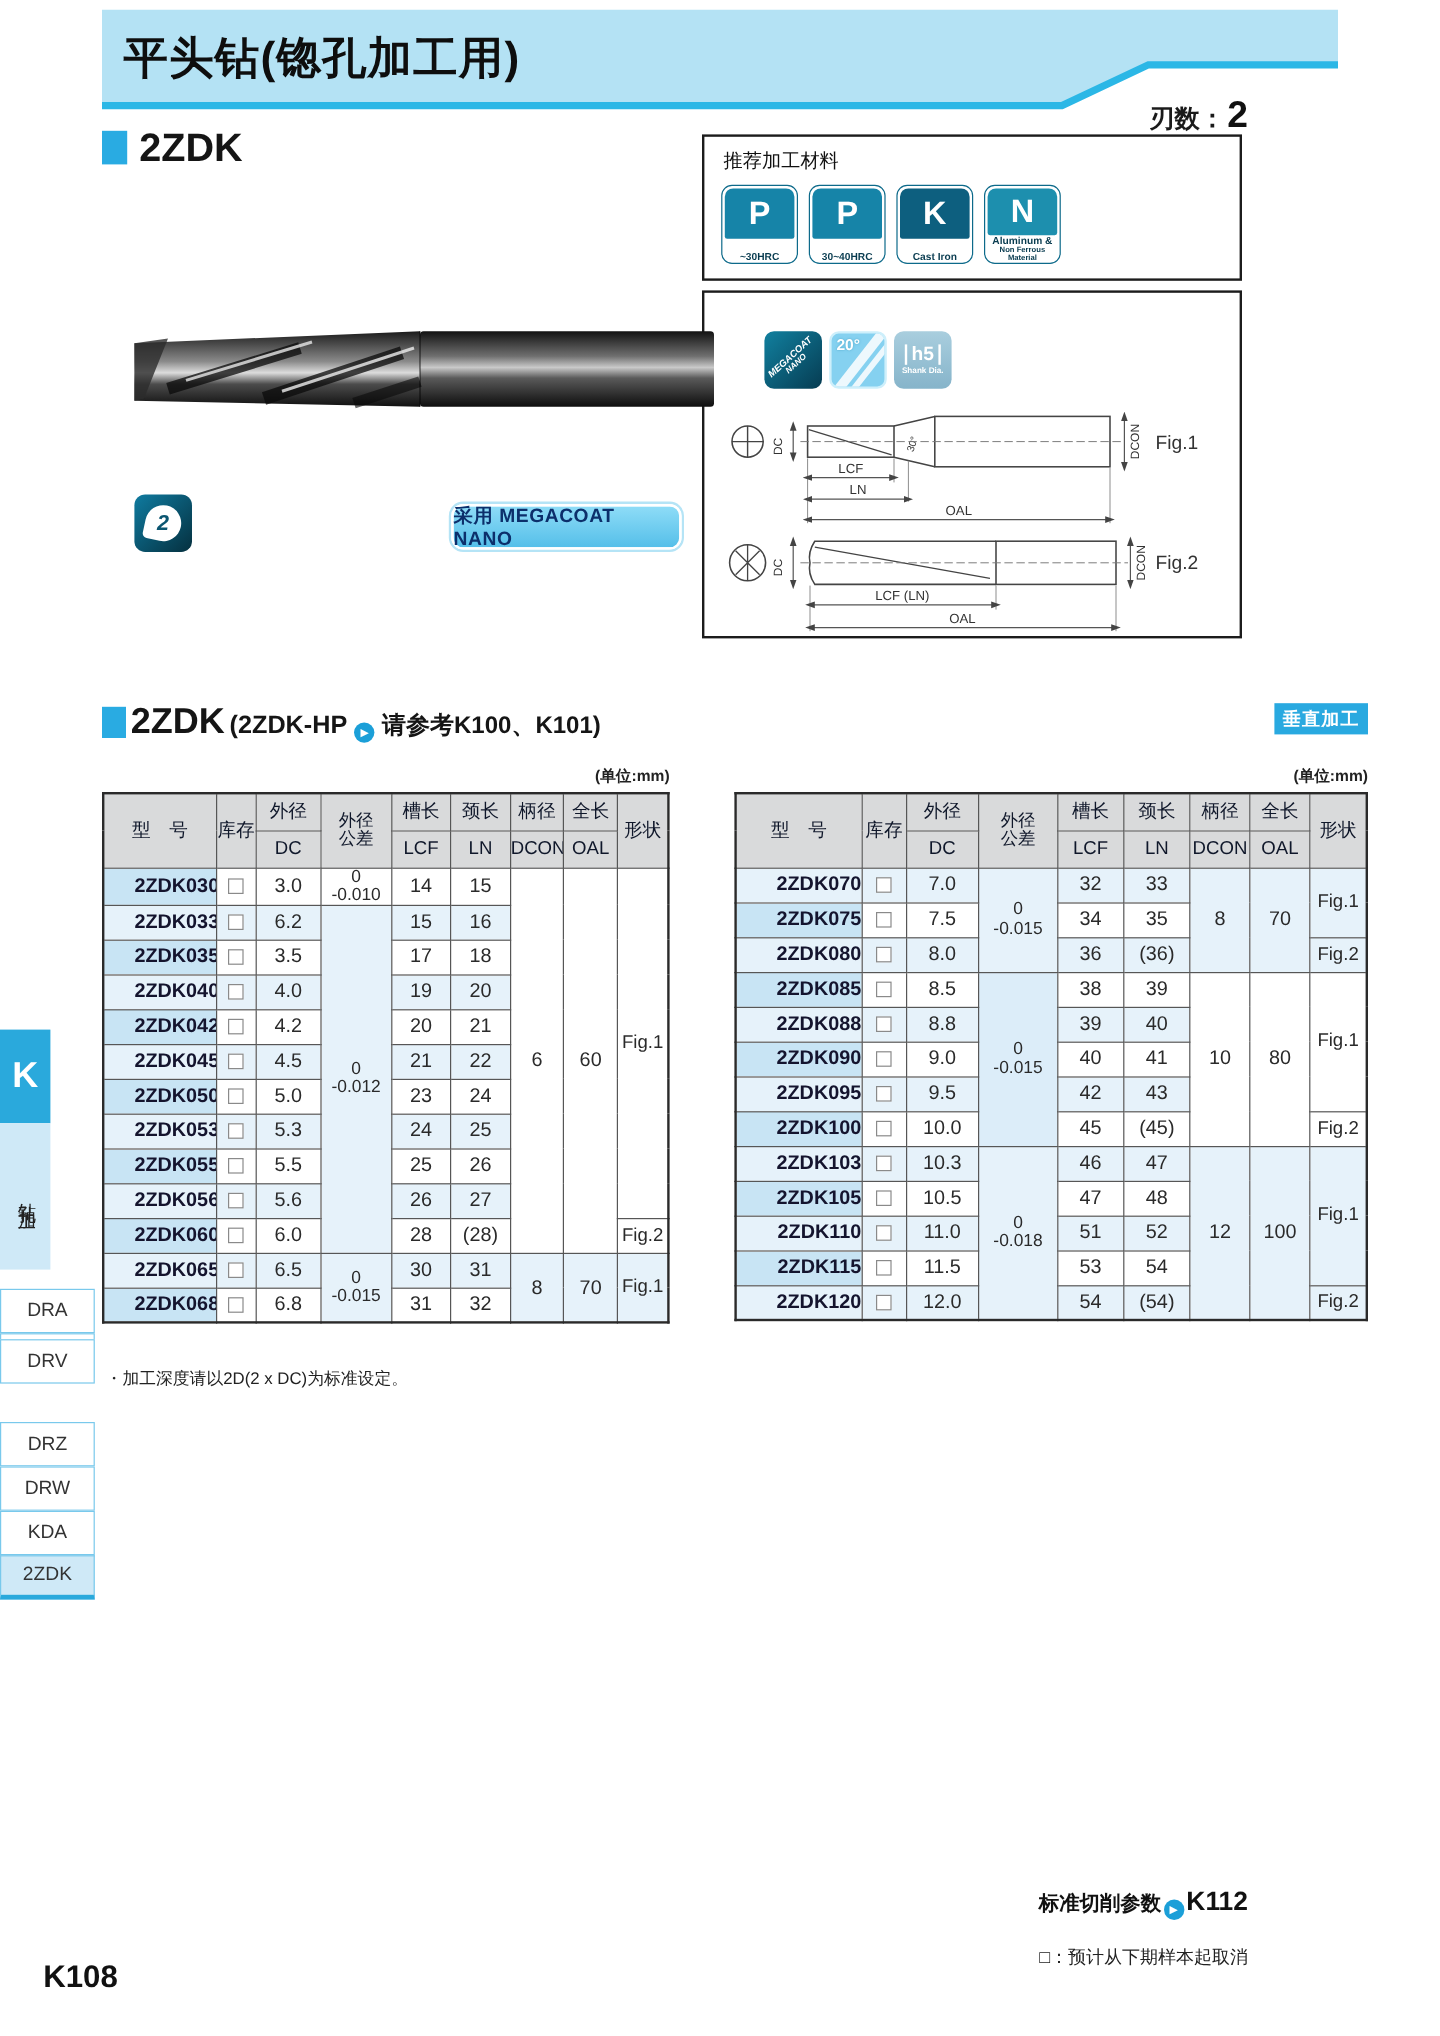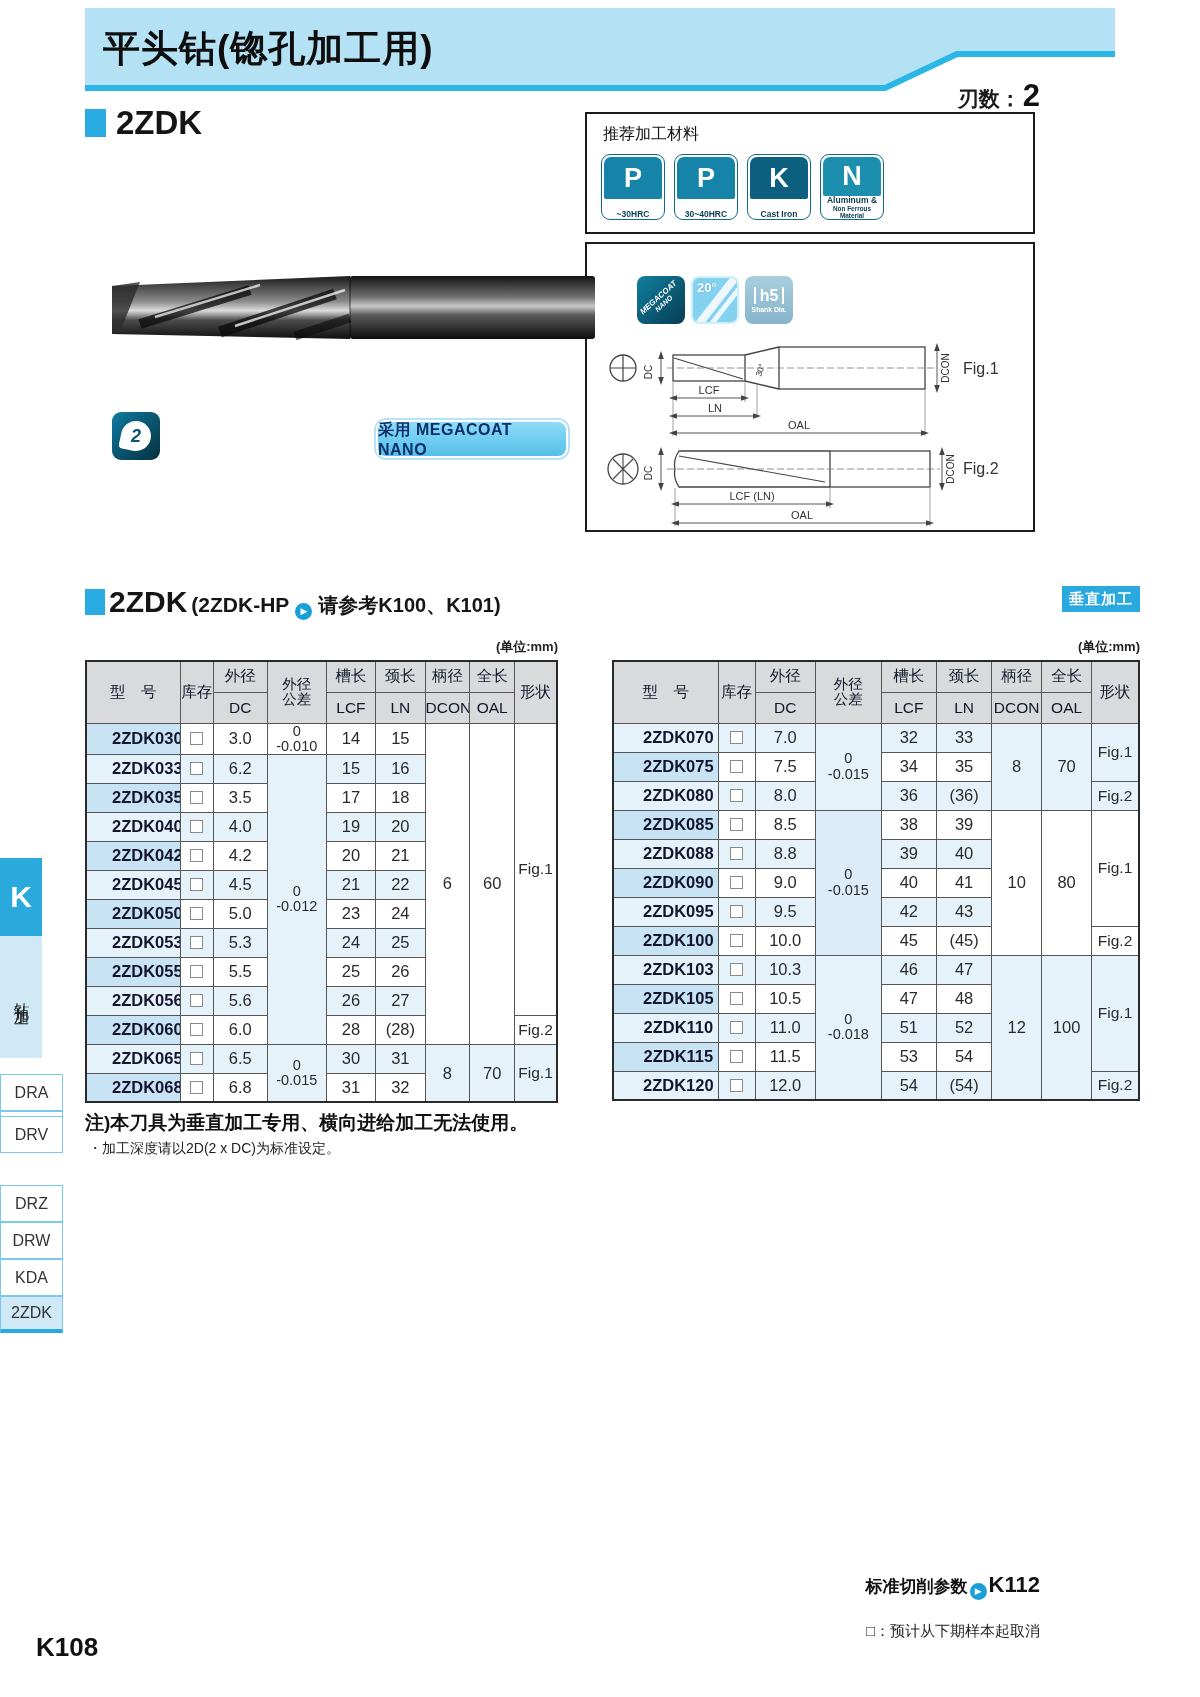--- a/index.html
+++ b/index.html
@@ -67,36 +67,36 @@
   .unit.ul { left:85px; top:638px; width:473px; }
   .unit.ur { left:612px; top:638px; width:528px; }
   .dtable { position:absolute; top:660px; border-collapse:collapse; table-layout:fixed; background:#fff; border:2px solid #2a2a2a; }
   .dtable.lt { left:85px; width:473px; }
   .dtable.rt { left:612px; width:528px; }
   .dtable th, .dtable td { border:1px solid #565656; text-align:center; overflow:hidden; }
   .dtable th { background:#d9dadb; font-size:15.5px; font-weight:normal; color:#0f172a; height:31px; }
   .dtable th.h2l { line-height:1.05; font-size:14.5px; }
   .dtable td { height:29px; font-size:16.5px; color:#2a2a2a; background:#fff; }
   .dtable tr.sh td { background:#e6f2fa; }
-  .dtable td.model { background:#c8e4f4; text-align:center; padding-left:25px; font-weight:bold; font-size:16.5px; color:#14142e; }
+  .dtable td.model { background:#c8e4f4; text-align:right; padding-left:25px; font-weight:bold; font-size:16.5px; color:#14142e; }
   .dtable td.tolm { background:#dcedf9; }
   .dtable td.tol div, .dtable td.tolm div { font-size:14.5px; line-height:1.05; }
   .dtable td.mnum { background:#fff; }
   .dtable td.fig { background:#fff; font-size:15.5px; }
   .cbx { width:13px; height:13px; border:1.5px solid #8a8a8a; margin:0 auto; background:#fff; }
 
   
   .note1 { position:absolute; left:85px; top:1110px; font-size:19px; font-weight:bold; color:#111; }
   .note2 { position:absolute; left:88px; top:1140px; font-size:14px; color:#222; }
 
   
   .sb-k { position:absolute; left:0; top:858px; width:42px; height:78px; background:#2aa9dc; color:#fff; font-size:30px; font-weight:bold; display:flex; align-items:center; justify-content:center; }
   .sb-cat { position:absolute; left:0; top:936px; width:42px; height:122px; background:#cfe9f7; display:flex; align-items:center; justify-content:center; }
   .sb-cat span { writing-mode:vertical-rl; text-orientation:upright; font-size:15px; color:#222; letter-spacing:3px; }
-  .sb-tab { position:absolute; left:0; width:63px; height:37px; background:#fff; border:1px solid #79c9ec; display:flex; align-items:center; justify-content:center; font-size:16px; color:#333; cursor:pointer; }
+  .sb-tab { position:absolute; left:0; width:79px; height:37px; background:#fff; border:1px solid #79c9ec; display:flex; align-items:center; justify-content:center; font-size:16px; color:#333; cursor:pointer; }
   .sb-tab.active { background:#cfe9f7; border-bottom:4px solid #2aa9dc; }
 
   
   .fparams { position:absolute; left:695px; top:1572px; width:345px; display:flex; align-items:baseline; justify-content:flex-end; }
   .fparams .pl { font-size:17px; font-weight:bold; color:#111; }
   .fparams .pr { font-size:22px; font-weight:bold; color:#111; }
   .fcancel { position:absolute; left:695px; top:1622px; width:345px; text-align:right; font-size:15px; color:#222; }
   .pagenum { position:absolute; left:36px; top:1632px; font-size:26px; font-weight:bold; color:#111; }
 </style>
 </head>
@@ -615,21 +615,20 @@
             <div class="cbx"></div>
           </td>
           <td>12.0</td>
           <td>54</td>
           <td>(54)</td>
           <td class="fig">Fig.2</td>
         </tr>
       </tbody>
   </table>
 
-  <div class="note1">注)本刀具为垂直加工专用、横向进给加工无法使用。</div>
   <div class="note2">・加工深度请以2D(2 x DC)为标准设定。</div>
 
   <div class="sb-k">K</div>
   <div class="sb-cat">
     <span>钻孔加工</span>
   </div>
   <div class="sb-tab" style="top:1074px">DRA</div>
   <div class="sb-tab" style="top:1111px">DRC</div>
   <div class="sb-tab" style="top:1116px">DRV</div>
   <div class="sb-tab" style="top:1185px">DRZ</div>

